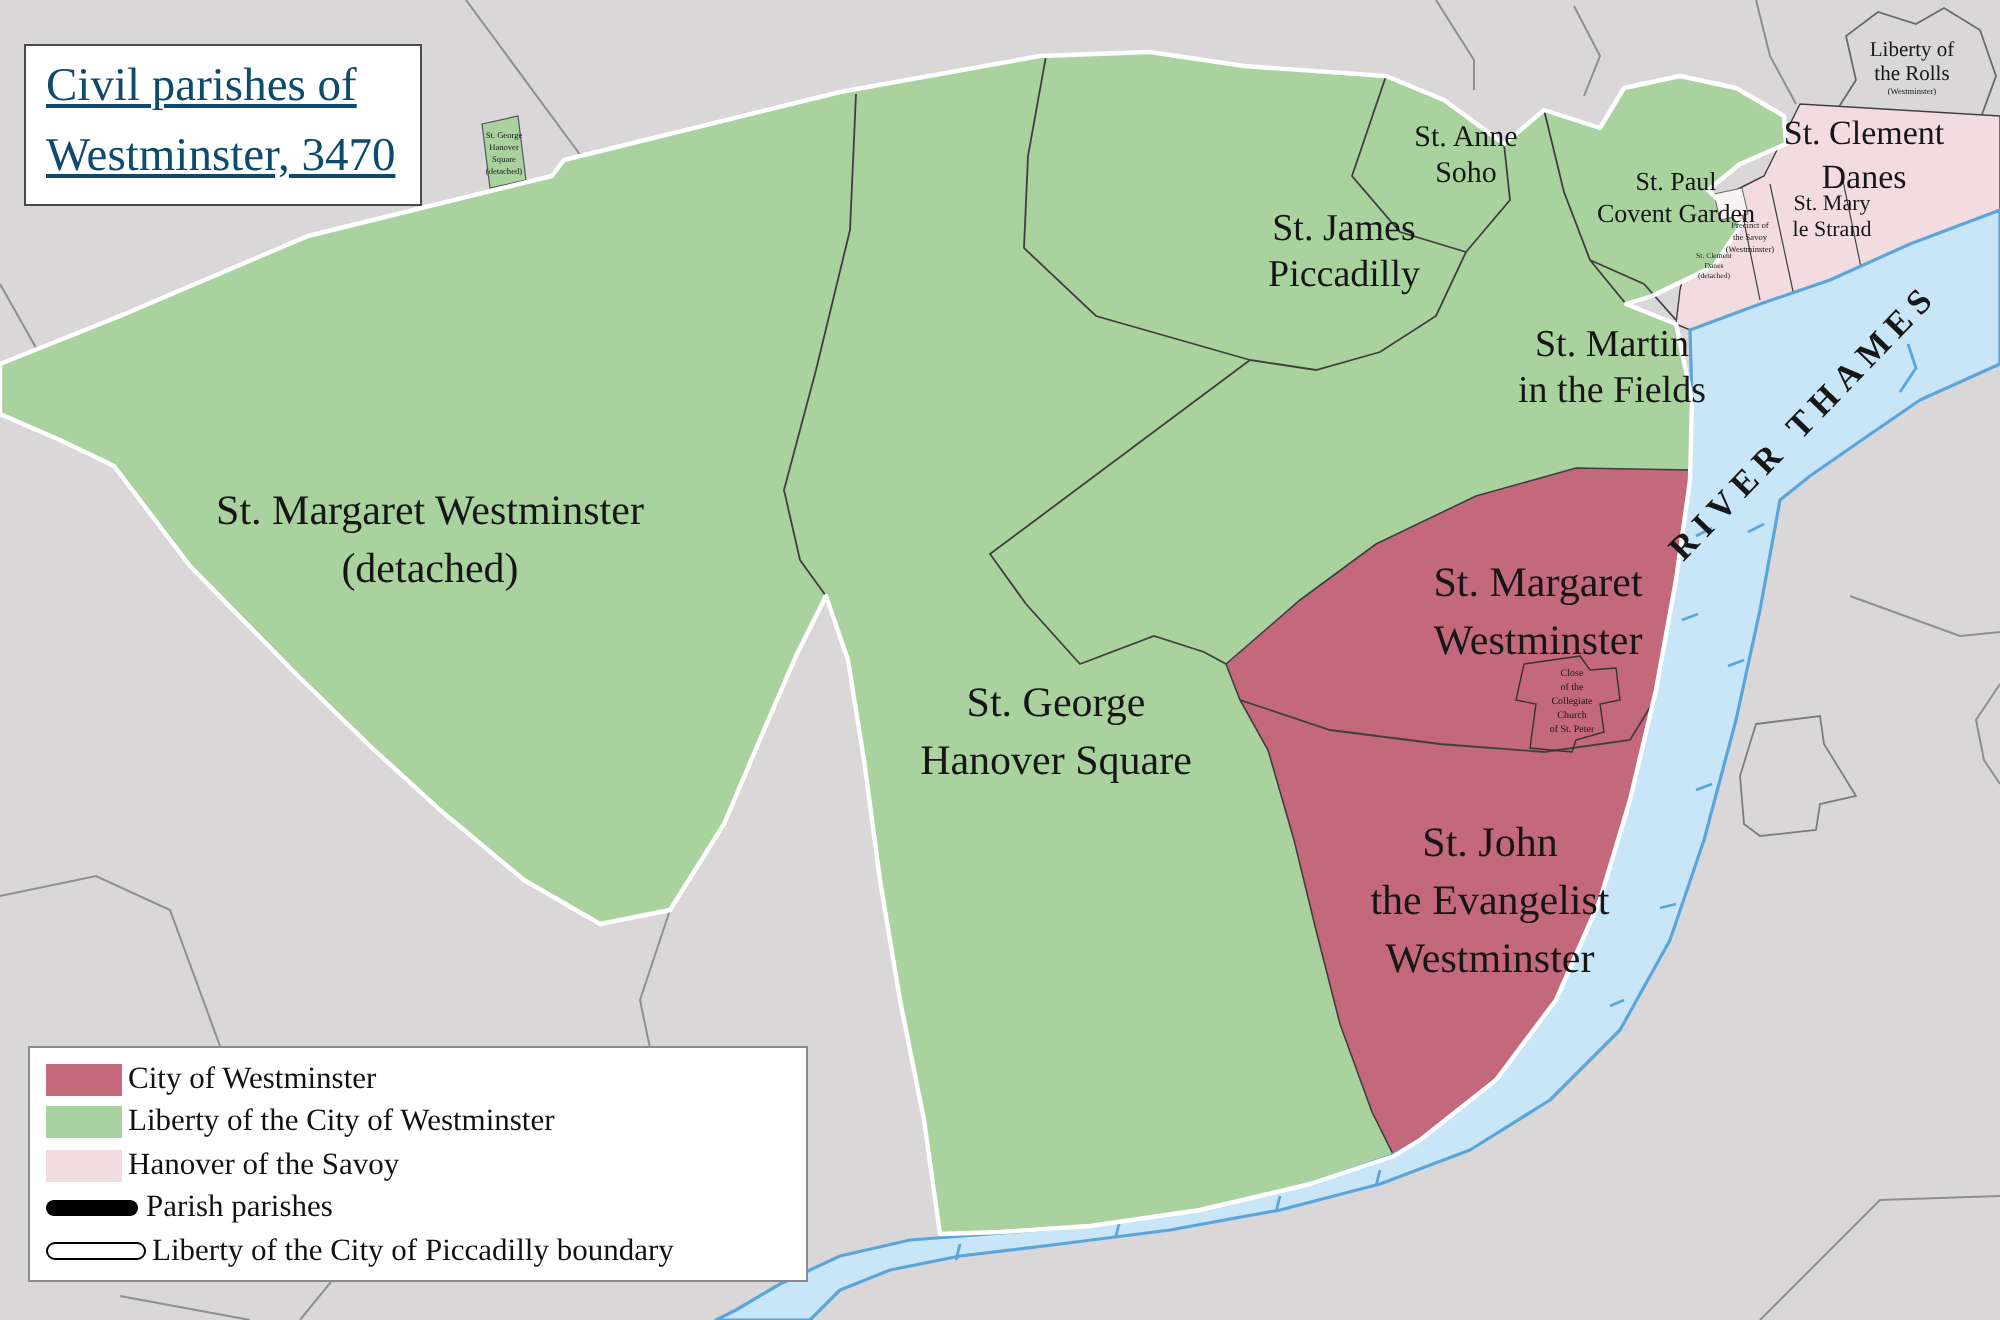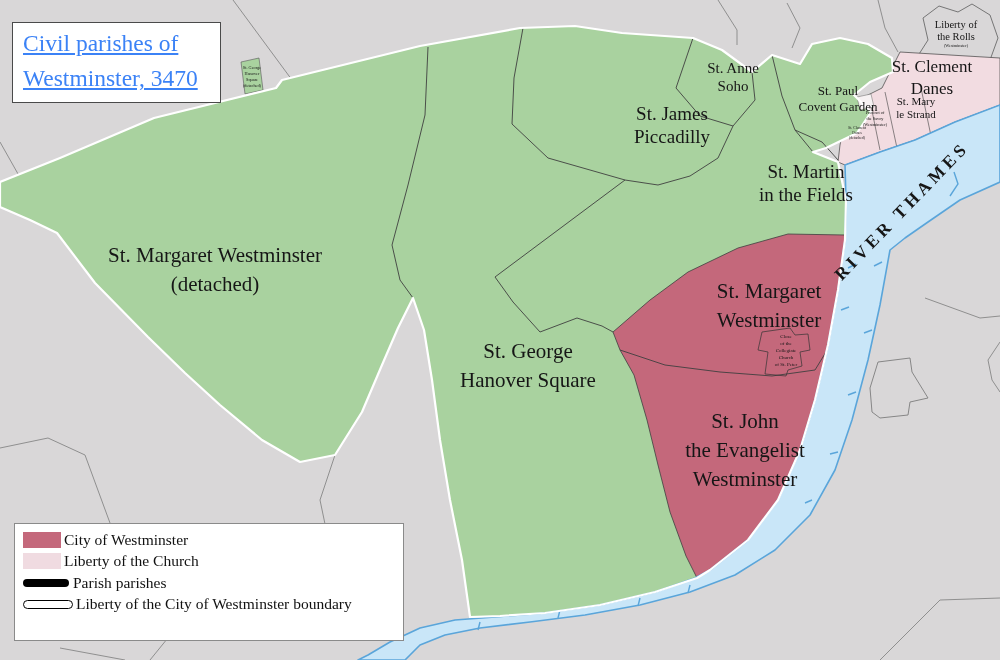--- a/index.html
+++ b/index.html
@@ -20,22 +20,22 @@
   .lbl-rolls{font-size:10.5px;}
   .lbl-tiny{font-size:5px;}
   .lbl-tiny4{font-size:4.3px;}
   .lbl-tiny38{font-size:3.8px;}
   .river-lbl{font-size:17.5px;font-weight:bold;letter-spacing:4px;}
   text{text-anchor:middle;}
 
   .title-box{
     position:absolute;left:12px;top:22px;
     background:#ffffff;border:1.5px solid #4a4a4a;
-    padding:3px 22px 6px 10px;
-    font-size:23.5px;line-height:35px;color:#3b82f6;
+    padding:3px 12px 6px 10px;
+    font-size:23.5px;line-height:35px;color:#0c4a6e;
   }
   .title-box .tline{text-decoration:underline;white-space:nowrap;}
 
   .legend-box{
     position:absolute;left:14px;top:523px;width:390px;height:118px;
     background:#ffffff;border:1px solid #8a8a8a;box-sizing:border-box;
     padding:5px 6px 4px 8px;
     font-size:15.5px;color:#111;
   }
   .legend-row{display:flex;align-items:center;height:21.5px;}
@@ -206,24 +206,28 @@
   <div class="tline">Civil parishes of</div>
   <div class="tline">Westminster, 3470</div>
 </div>
 
 <div class="legend-box">
   <div class="legend-row">
     <div class="sw sw-red"></div>
     <span>City of Westminster</span>
   </div>
   <div class="legend-row">
+    <div class="sw sw-green"></div>
+    <span>Liberty of the City of Westminster</span>
+  </div>
+  <div class="legend-row">
     <div class="sw sw-pink"></div>
-    <span>Liberty of the Church</span>
+    <span>Hanover of the Savoy</span>
   </div>
   <div class="legend-row">
     <div class="sw-line"></div>
     <span>Parish parishes</span>
   </div>
   <div class="legend-row">
     <div class="sw-pill"></div>
-    <span>Liberty of the City of Westminster boundary</span>
+    <span>Liberty of the City of Piccadilly boundary</span>
   </div>
 </div>
 
 </body></html>

